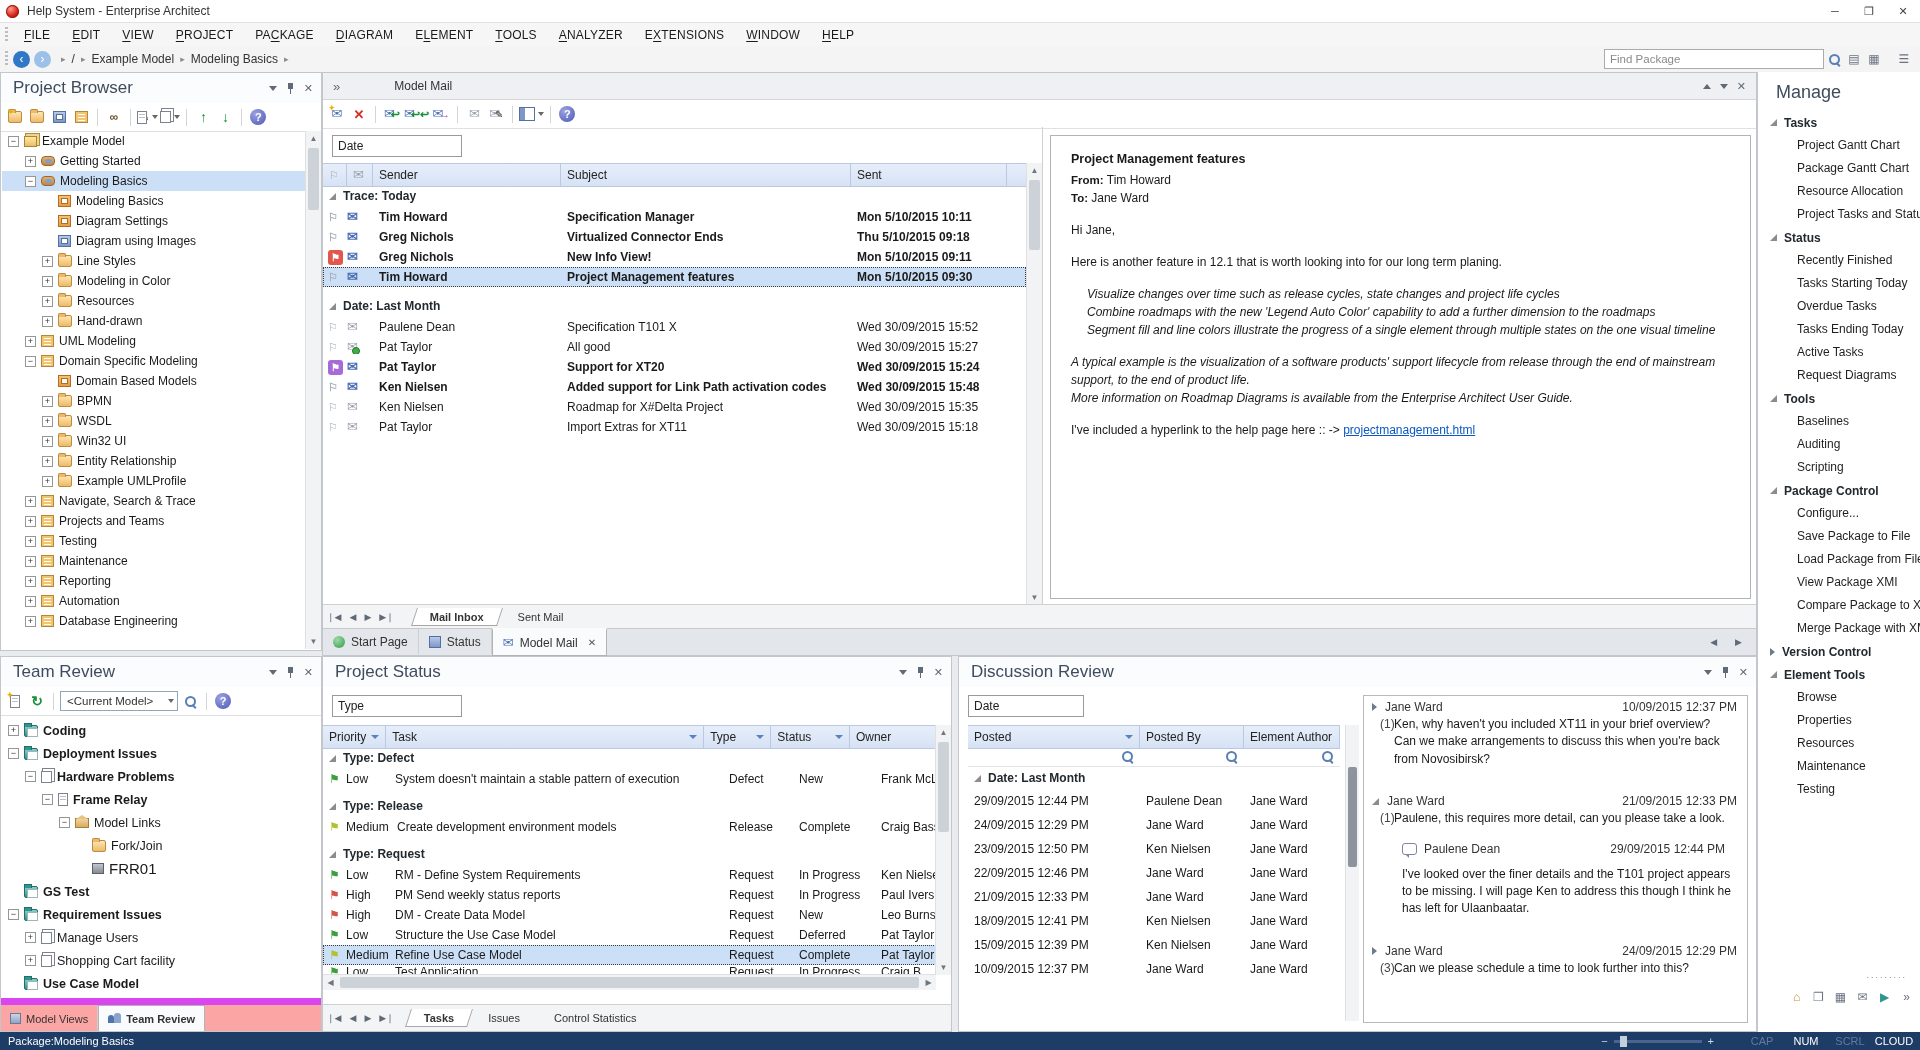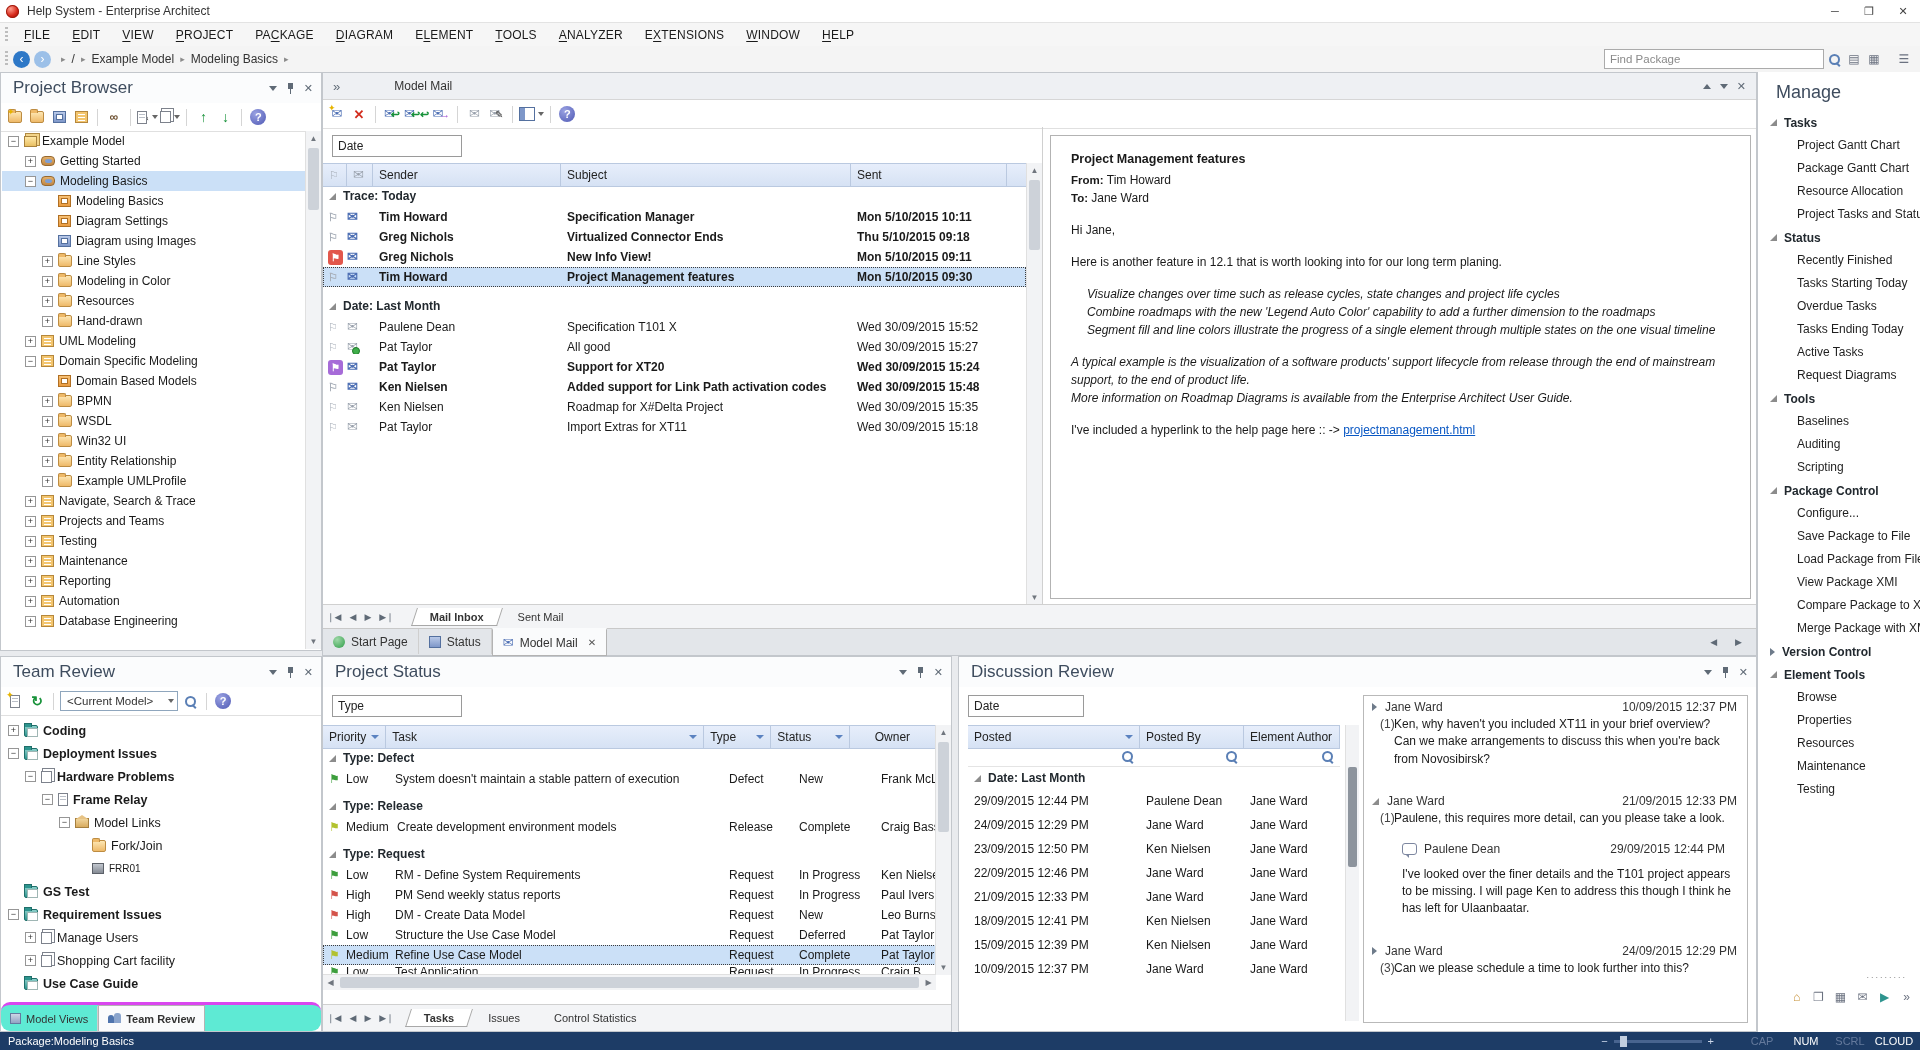--- a/index.html
+++ b/index.html
@@ -154,21 +154,21 @@
   .statusbar{position:absolute;left:0;top:1032px;right:0;height:18px;background:#1d3c66;color:#fff;display:flex;align-items:center;font-size:11px;}
   .sb-left{padding-left:8px;}
   .sb-right{margin-left:auto;display:flex;align-items:center;gap:0;}
   .sb-zoom{display:flex;align-items:center;gap:6px;margin-right:26px;color:#cdd8ea;}
   .sb-track{width:88px;height:3px;background:#48648f;position:relative;}
   .sb-thumb{position:absolute;left:6px;top:-4px;width:7px;height:11px;background:#c3cfdf;}
   .sb-tog{width:44px;text-align:center;}
   .sb-on{color:#ffffff;}
   .sb-off{color:#64799c;}
   
-  .trtabs{position:absolute;height:26px;display:flex;align-items:flex-end;background:#5eead4;border-top:3px solid #d946ef;border-radius:9px;}
+  .trtabs{position:absolute;height:26px;display:flex;align-items:flex-end;background:#fca5a5;border-top:7px solid #d946ef;}
   .trtab{display:flex;align-items:center;gap:5px;height:25px;padding:0 9px;border-right:1px solid #cfcfcf;color:#333;font-size:11px;}
   .trtab.active{background:#fafbfc;border:1px solid #b3b3b3;border-bottom:none;font-weight:bold;}
   .ic-mviews{width:11px;height:11px;background:linear-gradient(#cdd5e5,#93a3c4);border:1px solid #66799f;box-sizing:border-box;}
   .ic-people{width:13px;height:11px;position:relative;}
   .ic-people:before{content:"";position:absolute;left:0;top:2px;width:6px;height:8px;border-radius:3px 3px 0 0;background:#4f74ad;}
   .ic-people:after{content:"";position:absolute;left:6px;top:0;width:7px;height:10px;border-radius:3px 3px 0 0;background:#8aa4cc;}
   .searchrow{display:flex;height:19px;border-bottom:1px solid #e4e4e4;align-items:center;}
   .scell{display:flex;justify-content:flex-end;align-items:center;padding-right:6px;box-sizing:border-box;}
 </style>
 </head>
@@ -457,21 +457,21 @@
         <div class="trow" style="height: 23px; padding-left: 57px; font-size: 12.5px;">
           <span class="expbox">−</span>
           <span class="ic i-maillinks"></span>
           <span class="lbl">Model Links</span>
         </div>
         <div class="trow" style="height: 23px; padding-left: 74px; font-size: 12.5px;">
           <span class="expspace"></span>
           <span class="ic i-folder"></span>
           <span class="lbl">Fork/Join</span>
         </div>
-        <div class="trow" style="height: 23px; padding-left: 74px; font-size: 10px;">
+        <div class="trow" style="height: 23px; padding-left: 74px; font-size: 15px;">
           <span class="expspace"></span>
           <span class="ic i-elem"></span>
           <span class="lbl">FRR01</span>
         </div>
         <div class="trow bold" style="height: 23px; padding-left: 6px; font-size: 12.5px;">
           <span class="expspace"></span>
           <span class="ic i-tfolder"></span>
           <span class="lbl">GS Test</span>
         </div>
         <div class="trow bold" style="height: 23px; padding-left: 6px; font-size: 12.5px;">
@@ -485,21 +485,21 @@
           <span class="lbl">Manage Users</span>
         </div>
         <div class="trow" style="height: 23px; padding-left: 23px; font-size: 12.5px;">
           <span class="expbox">+</span>
           <span class="ic i-docs"></span>
           <span class="lbl">Shopping Cart facility</span>
         </div>
         <div class="trow bold" style="height: 23px; padding-left: 6px; font-size: 12.5px;">
           <span class="expspace"></span>
           <span class="ic i-tfolder"></span>
-          <span class="lbl">Use Case Guide</span>
+          <span class="lbl">Use Case Model</span>
         </div>
       </div>
     <div class="trtabs" style="left:0;right:0;bottom:0;" id="tr-tabs">
         <span class="trtab">
           <span class="ic-mviews"></span>
           <span>Model Views</span>
         </span>
         <span class="trtab active">
           <span class="ic-people"></span>
           <span>Team Review</span>
@@ -741,21 +741,21 @@
           <span class="hcaret"></span>
         </span>
         <span class="ghcell" style="width: 70px;">
           <span>Type</span>
           <span class="hcaret"></span>
         </span>
         <span class="ghcell" style="width: 82px;">
           <span>Status</span>
           <span class="hcaret"></span>
         </span>
-        <span class="ghcell" style="width: 90px; justify-content: center;">
+        <span class="ghcell" style="width: 90px;">
           <span>Owner</span>
         </span>
       </div>
     <div id="ps-rows" style="position:absolute;left:0;top:90px;right:15px;height:230px;overflow:hidden;">
         <div class="grouprow">
           <span class="tri-exp"></span>
           <span>Type: Defect</span>
         </div>
         <div class="mailrow">
           <span class="mcell" style="width: 66px;"><span class="pflag p-Low">⚑</span> <span style="margin-left: 3px;">Low</span></span>

